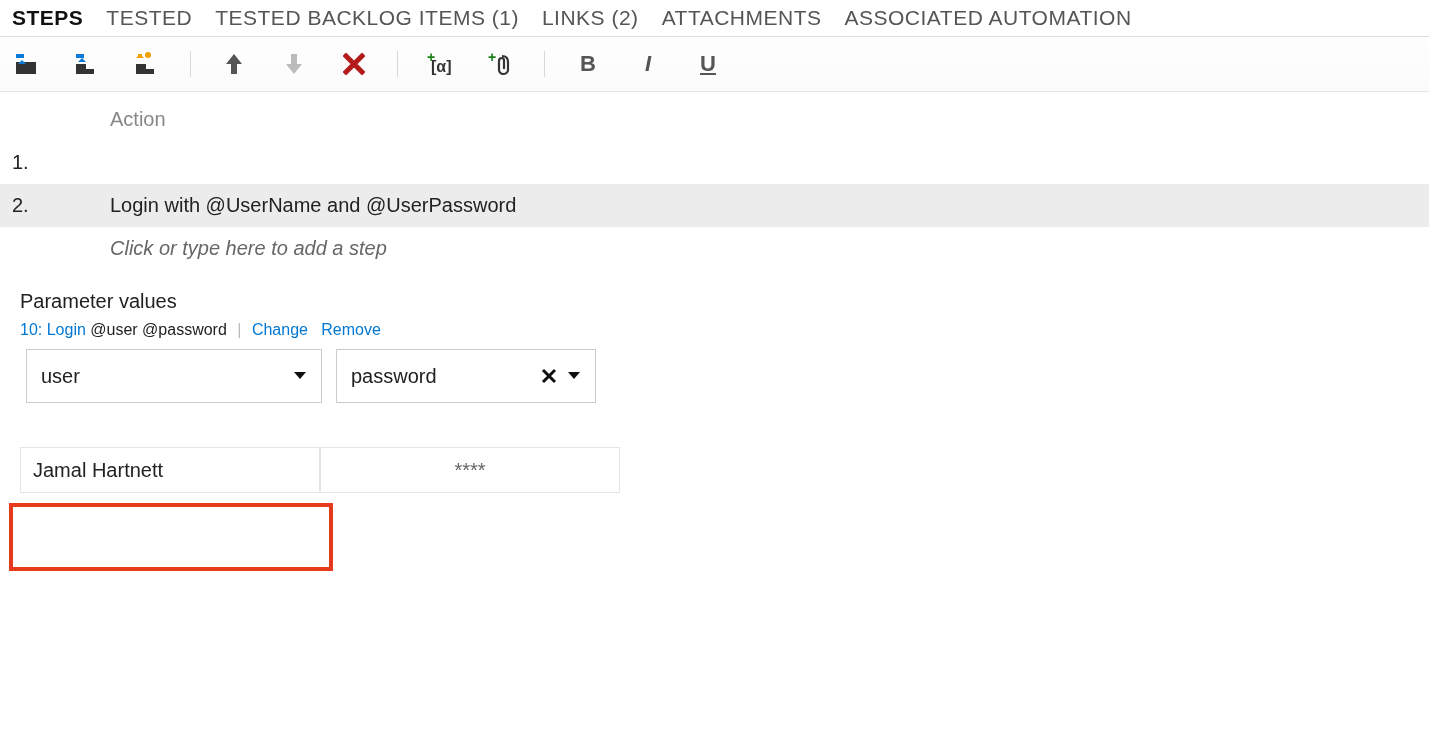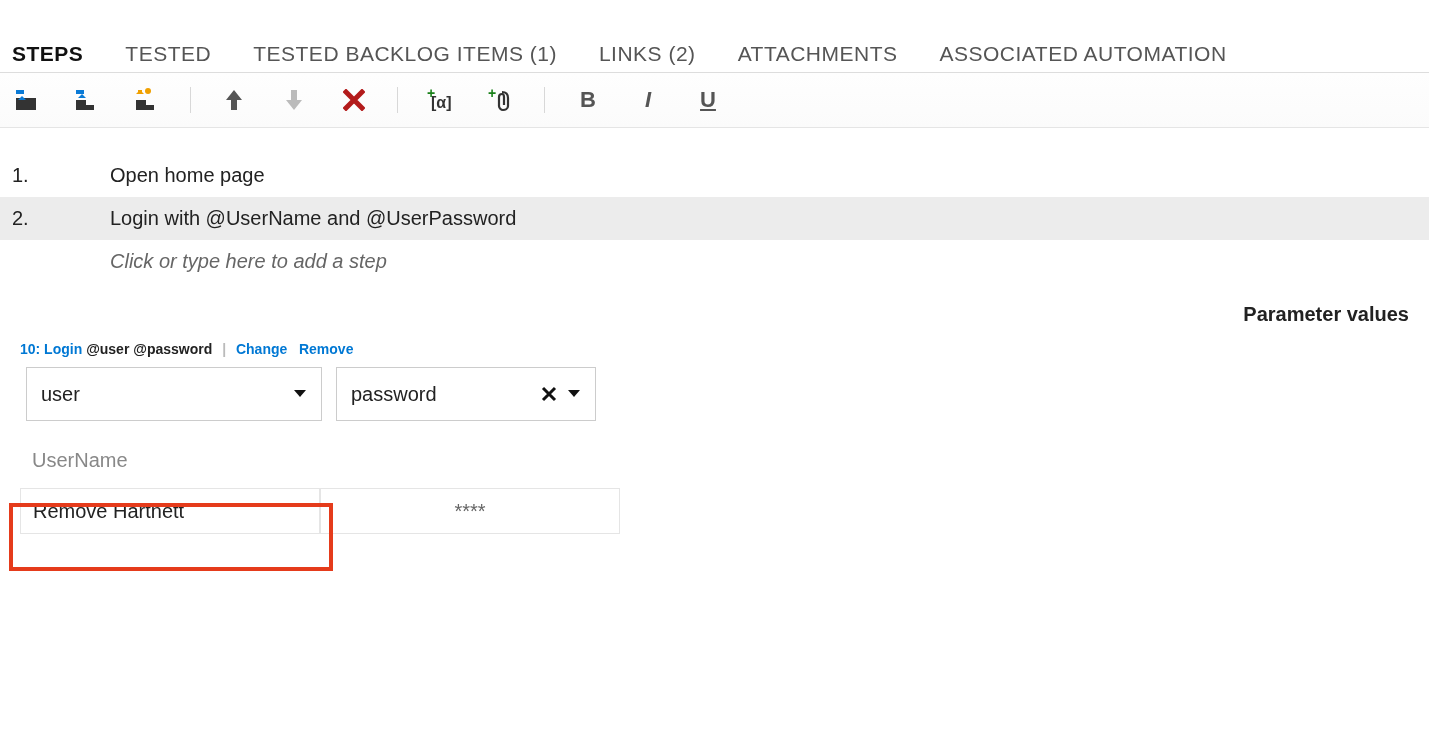--- a/index.html
+++ b/index.html
@@ -8,24 +8,23 @@
       font-size: 20px;
       color: #222;
       background: #fff;
       width: 1429px;
     }
 
     
     .tabs {
       display: flex;
       align-items: center;
-      gap: 42px;
+      gap: 23px;
       padding: 6px 12px;
       border-bottom: 1px solid #ddd;
-      margin-top: 36px;
     }
     .tab {
       color: #555;
       cursor: pointer;
       letter-spacing: 0.5px;
       font-size: 21px;
       white-space: nowrap;
     }
     .tab.active {
       font-weight: 700;
@@ -82,28 +81,26 @@
       padding: 10px 12px 16px 110px;
       color: #666;
       font-style: italic;
     }
 
     
     .param-section {
       padding: 14px 20px;
     }
     .param-title {
-      font-weight: 700;
-      margin-bottom: 15px;
-      text-align: right;
+      font-weight: 400;
+      margin-bottom: 8px;
     }
     .param-link-line {
       margin-bottom: 10px;
-      font-size: 14px;
-      font-weight: bold;
+      font-size: 16px;
     }
     .blue-link { color: #0078d4; cursor: pointer; }
     .sep-pipe { color: #bbb; margin: 0 6px; }
     .dark-text { color: #222; }
 
     
     .red-box {
       border: 4px solid #e53b1b;
       width: 324px;
       height: 68px;
@@ -221,25 +218,25 @@
     </svg>
   </div>
   <div class="tsep"></div>
   <div class="tbtn t-bold">B</div>
   <div class="tbtn t-italic">I</div>
   <div class="tbtn t-under">U</div>
 </div>
 
 <div class="steps-header">
   <div class="col-num"></div>
+  <div class="col-action">Action</div>
 </div>
 
 <div class="step-row">
   <div class="step-num">1.</div>
-  <div class="step-action">Open home page</div>
 </div>
 <div class="step-row selected">
   <div class="step-num">2.</div>
   <div class="step-action">Login with  @UserName and  @UserPassword</div>
 </div>
 <div class="placeholder-row">Click or type here to add a step</div>
 
 <div class="param-section">
   <div class="param-title">Parameter values</div>
 
@@ -274,22 +271,21 @@
           <svg width="14" height="10" viewBox="0 0 14 10">
               <path d="M1 1 L7 8 L13 1 Z" fill="#111"></path>
             </svg>
         </span>
       </span>
     </div>
   </div>
 
   <div class="param-table">
     <div class="param-table-header">
-      <div class="pcol">UserName</div>
     </div>
     <div class="param-table-row">
-      <div class="pcell">Remove Hartnett</div>
+      <div class="pcell">Jamal Hartnett</div>
       <div class="pcell pass">****</div>
     </div>
   </div>
 </div>
 
 <div class="red-box"></div>
 
 </body></html>

